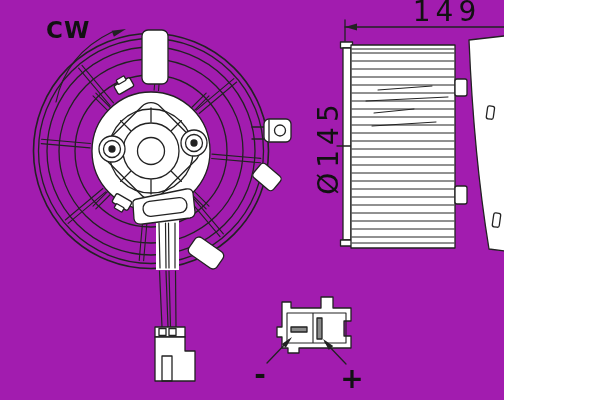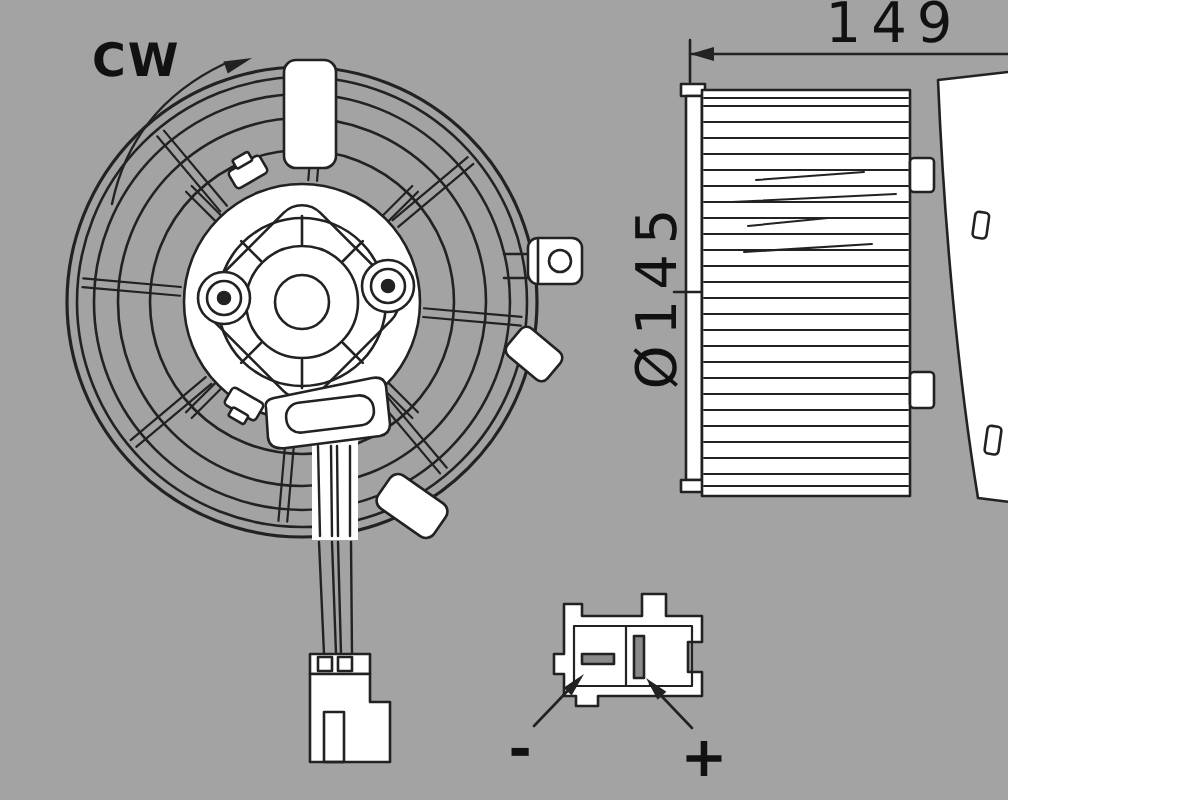--- a/index.html
+++ b/index.html
@@ -1,16 +1,16 @@
 <!DOCTYPE html>
 <html><head>
 <meta charset="utf-8">
 <style>
   html,body{margin:0;padding:0;background:#fff;}
-  .stage{position:relative;width:504px;height:400px;background:#a3a3a3;overflow:hidden;}
+  .stage{position:relative;width:504px;height:400px;background:#a21caf;overflow:hidden;}
   svg{position:absolute;left:0;top:0;}
   .lbl{font-family:"DejaVu Sans","Liberation Sans",sans-serif;fill:#111;stroke:none;}
   .dim{font-size:28px;letter-spacing:5px;}
   .cw{font-size:23px;font-weight:600;letter-spacing:1px;}
   .sign{font-size:28px;font-weight:600;}
 </style>
 </head>
 <body bgcolor="#ffffff">
 
 <div class="stage">

